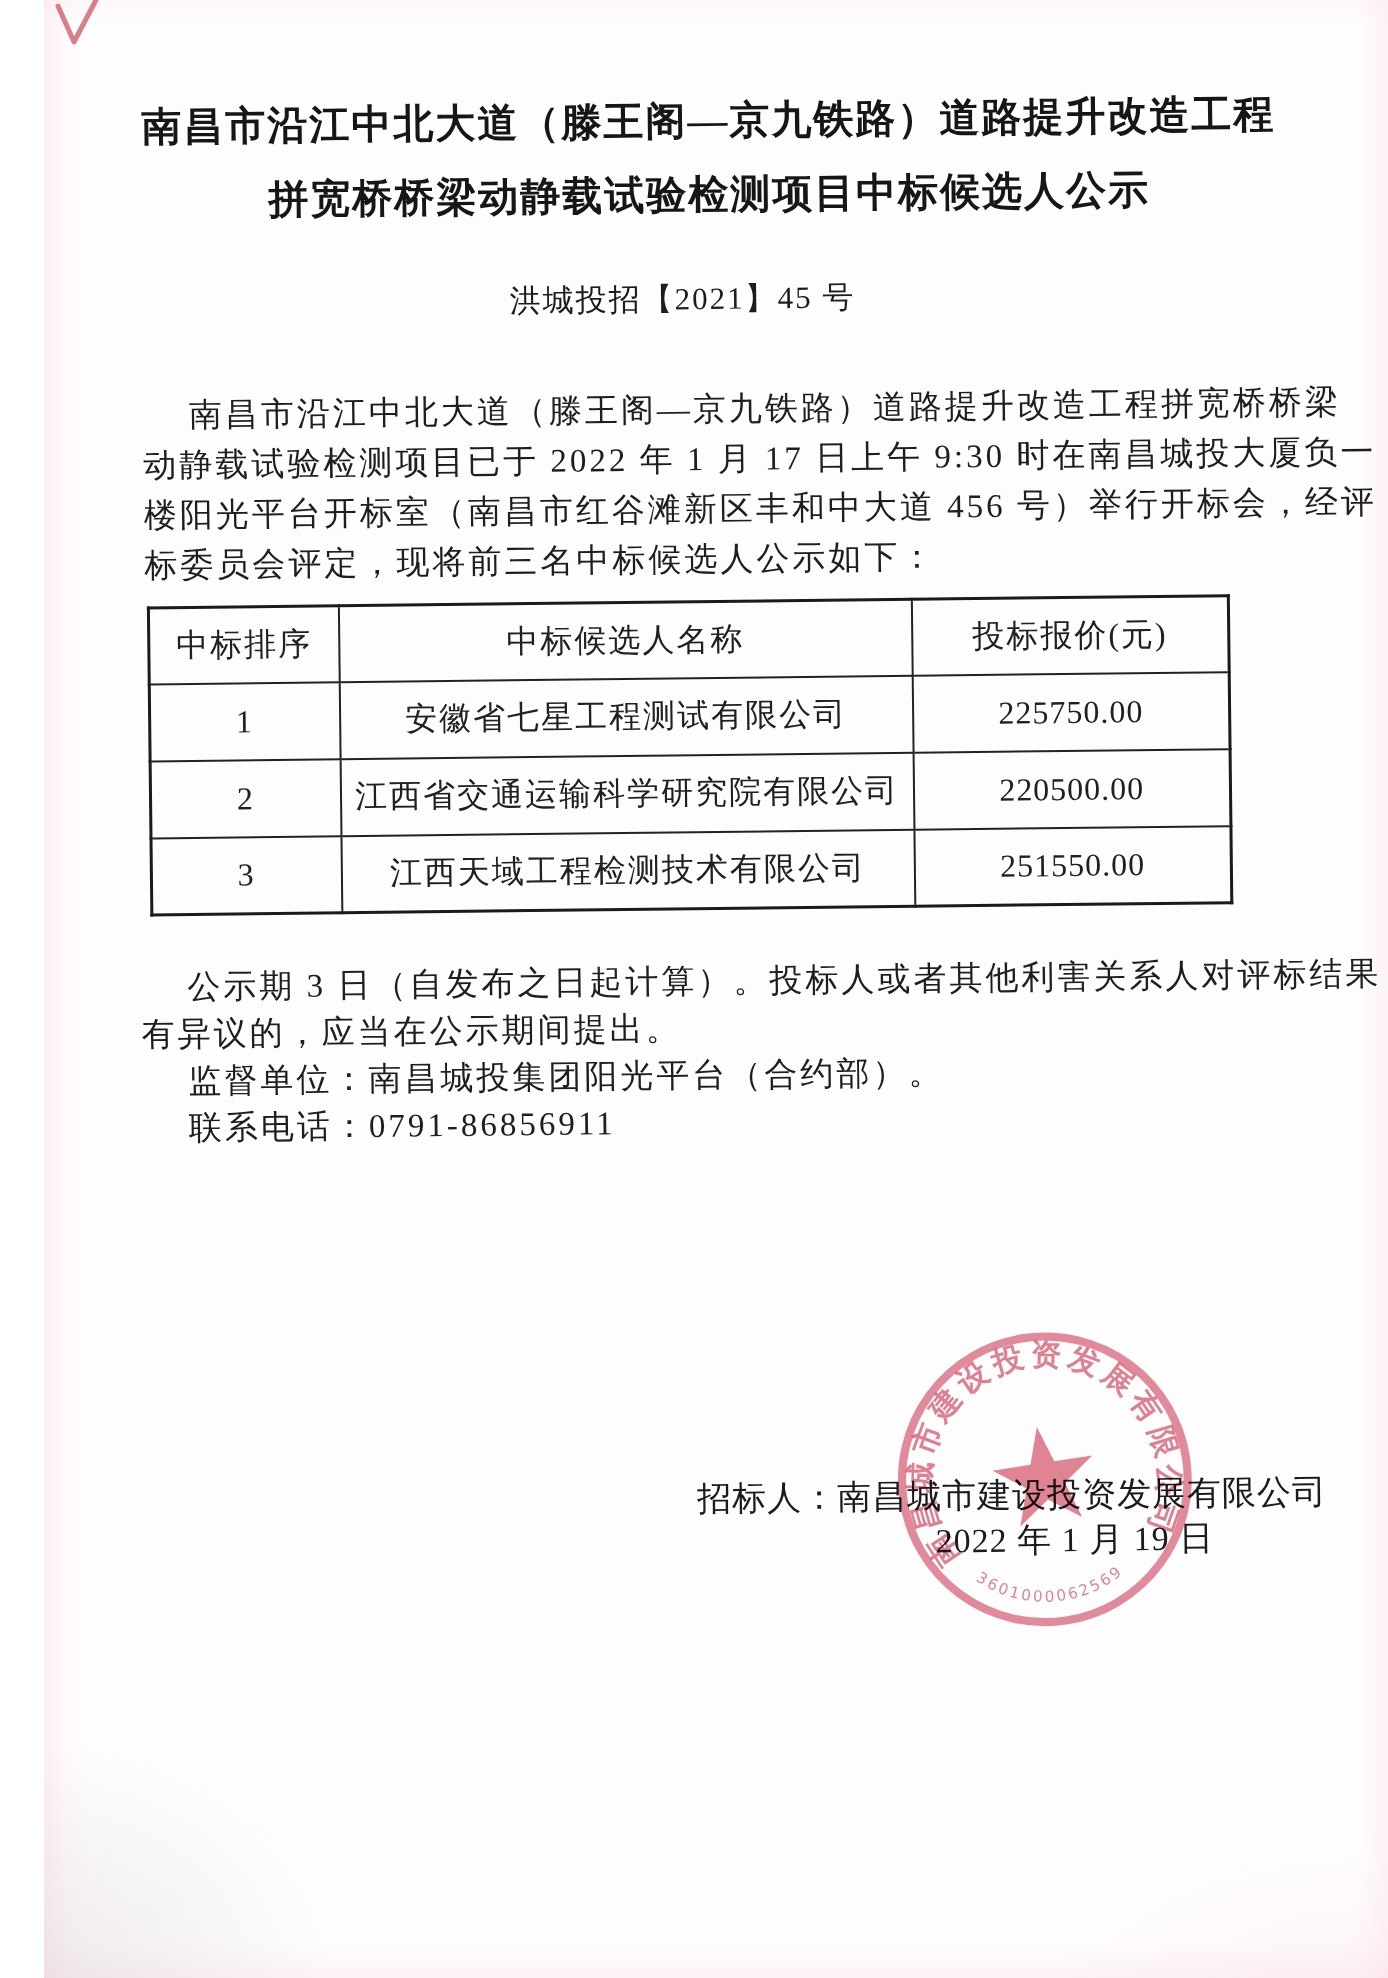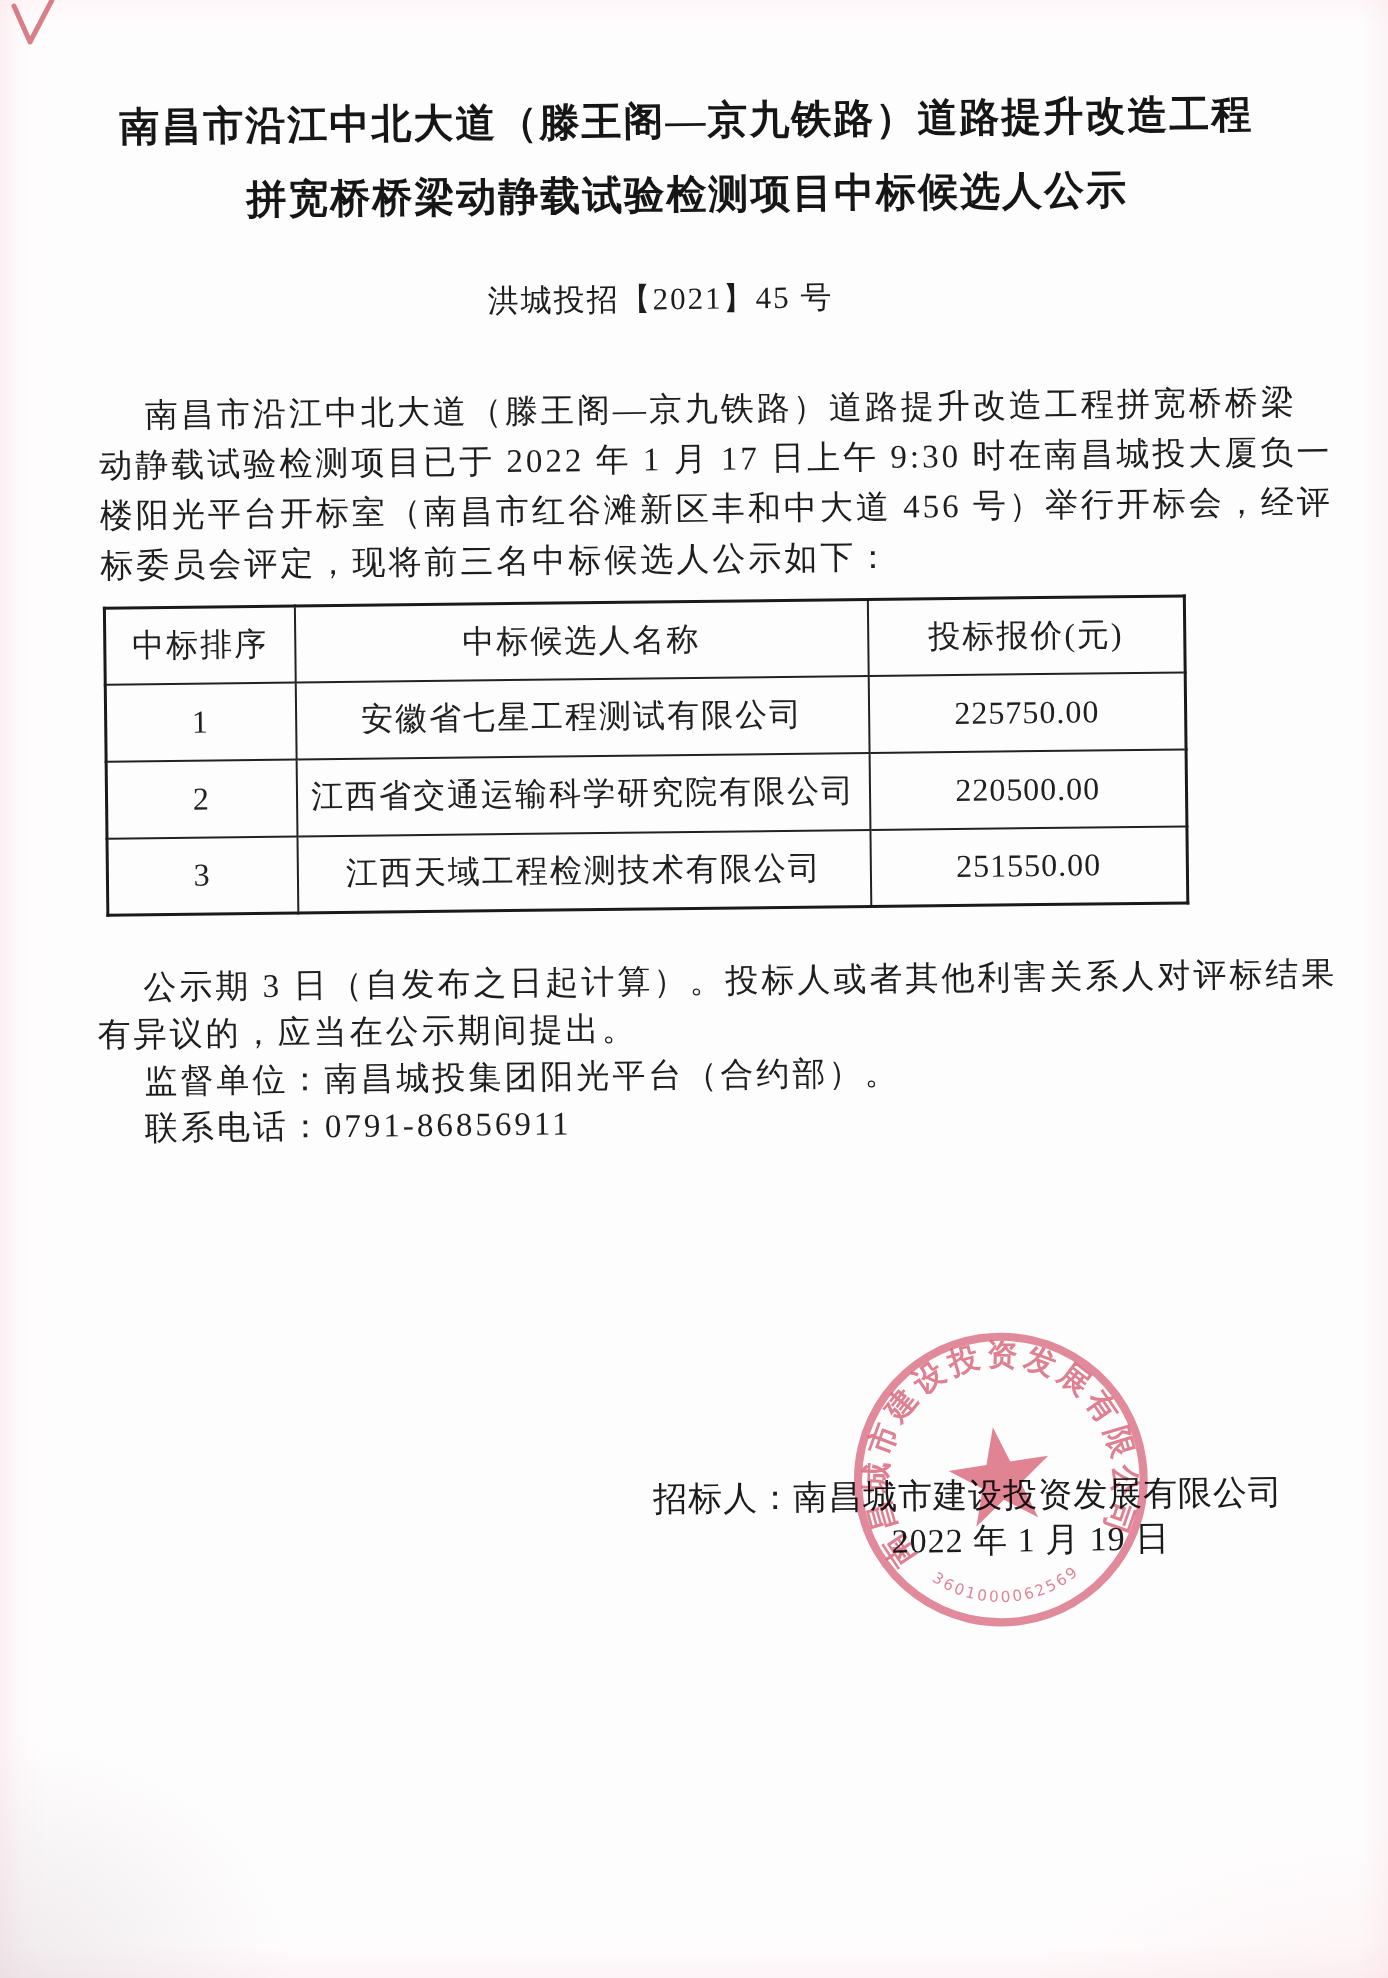--- a/index.html
+++ b/index.html
@@ -14,20 +14,21 @@
   .page{
     position:absolute;inset:0;
     background:
       radial-gradient(ellipse 420px 340px at 0% 100%, rgba(214,202,208,0.38), transparent 70%),
       radial-gradient(ellipse 520px 260px at 100% 102%, rgba(249,214,222,0.30), transparent 72%),
       linear-gradient(90deg, rgba(250,224,231,0.45) 0px, rgba(250,224,231,0.10) 22px, rgba(250,224,231,0) 46px),
       linear-gradient(270deg, rgba(250,224,231,0.35) 0px, rgba(250,224,231,0) 30px),
       linear-gradient(180deg, rgba(252,232,237,0.30) 0px, rgba(252,232,237,0) 26px),
       linear-gradient(0deg, rgba(249,226,232,0.35) 0px, rgba(249,226,232,0) 34px),
       #fefdfd;
+    margin-left: 44px;
   }
   .content{
     position:absolute;inset:0;
     transform:rotate(-0.65deg);
     transform-origin:50% 40%;
   }
   .title{
     position:absolute;top:84px;left:0;right:0;
     text-align:center;
     font-size:40px;font-weight:bold;

